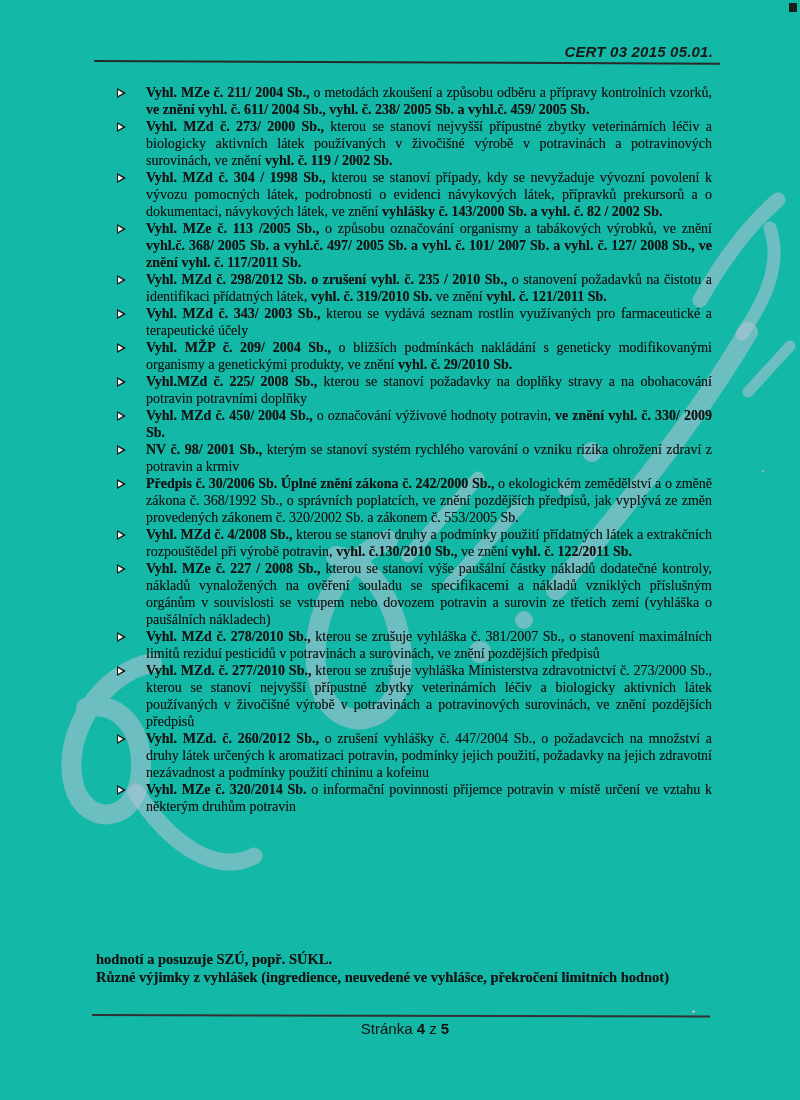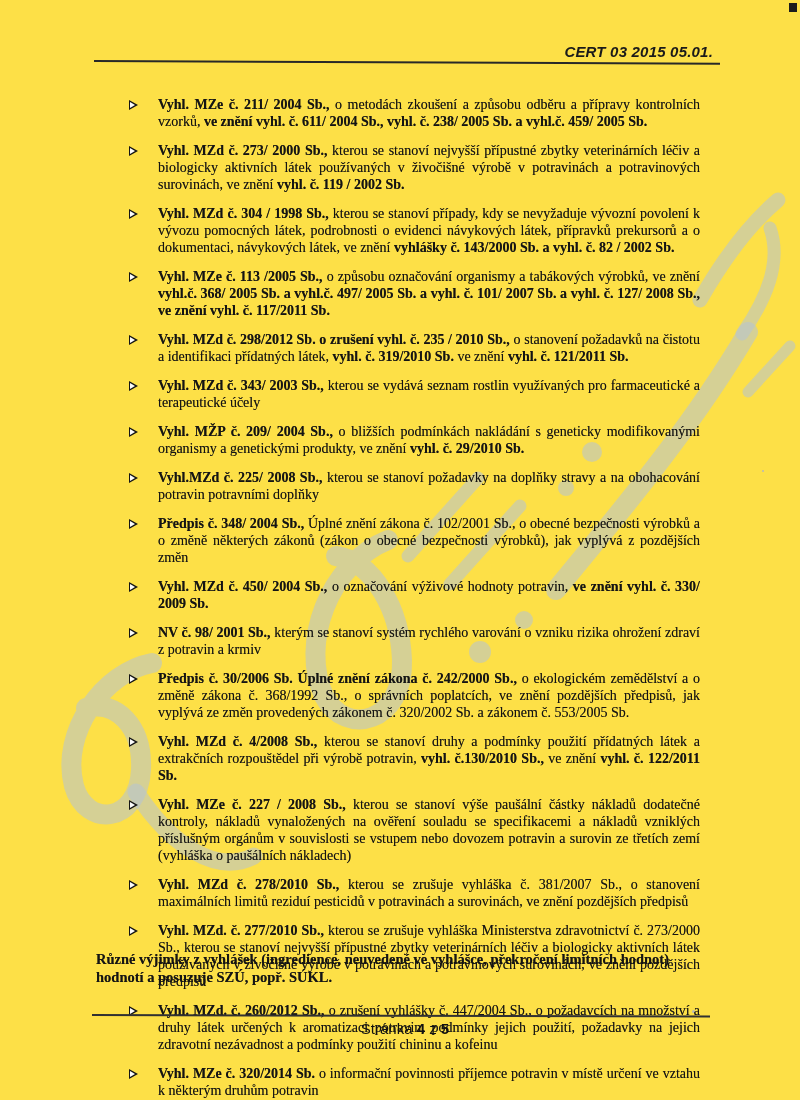--- a/index.html
+++ b/index.html
@@ -1,19 +1,19 @@
 <!DOCTYPE html>
 <html><head>
 <meta charset="utf-8">
 <style>
   html,body { margin:0; padding:0; }
   body { background:#e8e8e8; }
   .page {
     position:relative; width:800px; height:1100px; margin:0 auto;
-    background:#fde047; overflow:hidden;
+    background:#14b8a6; overflow:hidden;
     font-family:"Liberation Serif", serif; color:#141414;
   }
   .watermark { position:absolute; left:0; top:0; z-index:0; pointer-events:none; }
   .content { position:relative; z-index:1; }
 
   .header-code {
     position:absolute; top:43px; right:87px;
     font-family:"Liberation Sans", sans-serif; font-style:italic; font-weight:600;
     font-size:15px; letter-spacing:0.2px; color:#1a1a1a;
   }
@@ -21,21 +21,21 @@
     position:absolute; top:60px; left:94px; width:626px; height:2px;
     background:#282828; transform:rotate(0.25deg); transform-origin:left center;
   }
 
   .reg-list {
     position:absolute; top:84px; left:146px; width:566px;
     margin:0; padding:0; list-style:none;
     font-size:14px; line-height:17px; text-align:justify;
     text-shadow:0 0 0.4px rgba(20,20,20,0.55);
   }
-  .reg-item { position:relative; margin:12px; padding:0; }
+  .reg-item { position:relative; margin:0; padding:0; }
   .b { font-weight:700; }
 
   .arrow {
     position:absolute; left:-29px; top:4px; width:0; height:0;
     border-top:5px solid transparent; border-bottom:5px solid transparent;
     border-left:9px solid #151515;
   }
   .arrow::after {
     content:""; position:absolute; left:-8.5px; top:-3px; width:0; height:0;
     border-top:3px solid transparent; border-bottom:3px solid transparent;
@@ -97,33 +97,32 @@
 
     <ol class="reg-list">
         <li class="reg-item"><span class="arrow"></span><span><span class="b">Vyhl. MZe č. 211/ 2004 Sb.,</span><span> o metodách zkoušení a způsobu odběru a přípravy kontrolních vzorků, </span><span class="b">ve znění vyhl. č. 611/ 2004 Sb., vyhl. č. 238/ 2005 Sb. a vyhl.č. 459/ 2005 Sb.</span></span></li>
         <li class="reg-item"><span class="arrow"></span><span><span class="b">Vyhl. MZd č. 273/ 2000 Sb.,</span><span> kterou se stanoví nejvyšší přípustné zbytky veterinárních léčiv a biologicky aktivních látek používaných v živočišné výrobě v potravinách a potravinových surovinách, ve znění </span><span class="b">vyhl. č. 119 / 2002 Sb.</span></span></li>
         <li class="reg-item"><span class="arrow"></span><span><span class="b">Vyhl. MZd č. 304 / 1998 Sb.,</span><span> kterou se stanoví případy, kdy se nevyžaduje vývozní povolení k vývozu pomocných látek, podrobnosti o evidenci návykových látek, přípravků prekursorů a o dokumentaci, návykových látek, ve znění </span><span class="b">vyhlášky č. 143/2000 Sb. a vyhl. č. 82 / 2002 Sb.</span></span></li>
         <li class="reg-item"><span class="arrow"></span><span><span class="b">Vyhl. MZe č. 113 /2005 Sb.,</span><span> o způsobu označování organismy a tabákových výrobků, ve znění </span><span class="b">vyhl.č. 368/ 2005 Sb. a vyhl.č. 497/ 2005 Sb. a vyhl. č. 101/ 2007 Sb. a vyhl. č. 127/ 2008 Sb., ve znění vyhl. č. 117/2011 Sb.</span></span></li>
         <li class="reg-item"><span class="arrow"></span><span><span class="b">Vyhl. MZd č. 298/2012 Sb. o zrušení vyhl. č. 235 / 2010 Sb.,</span><span> o stanovení požadavků na čistotu a identifikaci přídatných látek, </span><span class="b">vyhl. č. 319/2010 Sb.</span><span> ve znění </span><span class="b">vyhl. č. 121/2011 Sb.</span></span></li>
         <li class="reg-item"><span class="arrow"></span><span><span class="b">Vyhl. MZd č. 343/ 2003 Sb.,</span><span> kterou se vydává seznam rostlin využívaných pro farmaceutické a terapeutické účely</span></span></li>
         <li class="reg-item"><span class="arrow"></span><span><span class="b">Vyhl. MŽP č. 209/ 2004 Sb.,</span><span> o bližších podmínkách nakládání s geneticky modifikovanými organismy a genetickými produkty, ve znění </span><span class="b">vyhl. č. 29/2010 Sb.</span></span></li>
         <li class="reg-item"><span class="arrow"></span><span><span class="b">Vyhl.MZd č. 225/ 2008 Sb.,</span><span> kterou se stanoví požadavky na doplňky stravy a na obohacování potravin potravními doplňky</span></span></li>
-        <li class="reg-item"><span class="arrow"></span><span><span class="b">Předpis č. 348/ 2004 Sb.,</span><span> Úplné znění zákona č. 102/2001 Sb., o obecné bezpečnosti výrobků a o změně některých zákonů (zákon o obecné bezpečnosti výrobků), jak vyplývá z pozdějších změn</span></span></li>
         <li class="reg-item"><span class="arrow"></span><span><span class="b">Vyhl. MZd č. 450/ 2004 Sb.,</span><span> o označování výživové hodnoty potravin, </span><span class="b">ve znění vyhl. č. 330/ 2009 Sb.</span></span></li>
         <li class="reg-item"><span class="arrow"></span><span><span class="b">NV č. 98/ 2001 Sb.,</span><span> kterým se stanoví systém rychlého varování o vzniku rizika ohrožení zdraví z potravin a krmiv</span></span></li>
         <li class="reg-item"><span class="arrow"></span><span><span class="b">Předpis č. 30/2006 Sb. Úplné znění zákona č. 242/2000 Sb.,</span><span> o ekologickém zemědělství a o změně zákona č. 368/1992 Sb., o správních poplatcích, ve znění pozdějších předpisů, jak vyplývá ze změn provedených zákonem č. 320/2002 Sb. a zákonem č. 553/2005 Sb.</span></span></li>
         <li class="reg-item"><span class="arrow"></span><span><span class="b">Vyhl. MZd č. 4/2008 Sb.,</span><span> kterou se stanoví druhy a podmínky použití přídatných látek a extrakčních rozpouštědel při výrobě potravin, </span><span class="b">vyhl. č.130/2010 Sb.,</span><span> ve znění </span><span class="b">vyhl. č. 122/2011 Sb.</span></span></li>
         <li class="reg-item"><span class="arrow"></span><span><span class="b">Vyhl. MZe č. 227 / 2008 Sb.,</span><span> kterou se stanoví výše paušální částky nákladů dodatečné kontroly, nákladů vynaložených na ověření souladu se specifikacemi a nákladů vzniklých příslušným orgánům v souvislosti se vstupem nebo dovozem potravin a surovin ze třetích zemí (vyhláška o paušálních nákladech)</span></span></li>
         <li class="reg-item"><span class="arrow"></span><span><span class="b">Vyhl. MZd č. 278/2010 Sb.,</span><span> kterou se zrušuje vyhláška č. 381/2007 Sb., o stanovení maximálních limitů reziduí pesticidů v potravinách a surovinách, ve znění pozdějších předpisů</span></span></li>
         <li class="reg-item"><span class="arrow"></span><span><span class="b">Vyhl. MZd. č. 277/2010 Sb.,</span><span> kterou se zrušuje vyhláška Ministerstva zdravotnictví č. 273/2000 Sb., kterou se stanoví nejvyšší přípustné zbytky veterinárních léčiv a biologicky aktivních látek používaných v živočišné výrobě v potravinách a potravinových surovinách, ve znění pozdějších předpisů</span></span></li>
         <li class="reg-item"><span class="arrow"></span><span><span class="b">Vyhl. MZd. č. 260/2012 Sb.,</span><span> o zrušení vyhlášky č. 447/2004 Sb., o požadavcích na množství a druhy látek určených k aromatizaci potravin, podmínky jejich použití, požadavky na jejich zdravotní nezávadnost a podmínky použití chininu a kofeinu</span></span></li>
         <li class="reg-item"><span class="arrow"></span><span><span class="b">Vyhl. MZe č. 320/2014 Sb.</span><span> o informační povinnosti příjemce potravin v místě určení ve vztahu k některým druhům potravin</span></span></li>
       </ol>
 
     <div class="closing">
+        <div>hodnotí a posuzuje SZÚ, popř. SÚKL.</div>
         <div>Různé výjimky z vyhlášek (ingredience, neuvedené ve vyhlášce, překročení limitních hodnot)</div>
-        <div>hodnotí a posuzuje SZÚ, popř. SÚKL.</div>
       </div>
 
     <div class="footer-rule"></div>
     <div class="footer-text"><span>Stránka </span><span class="b">4</span><span> z </span><span class="b">5</span></div>
   </div>
 </div>
 
 </body></html>

